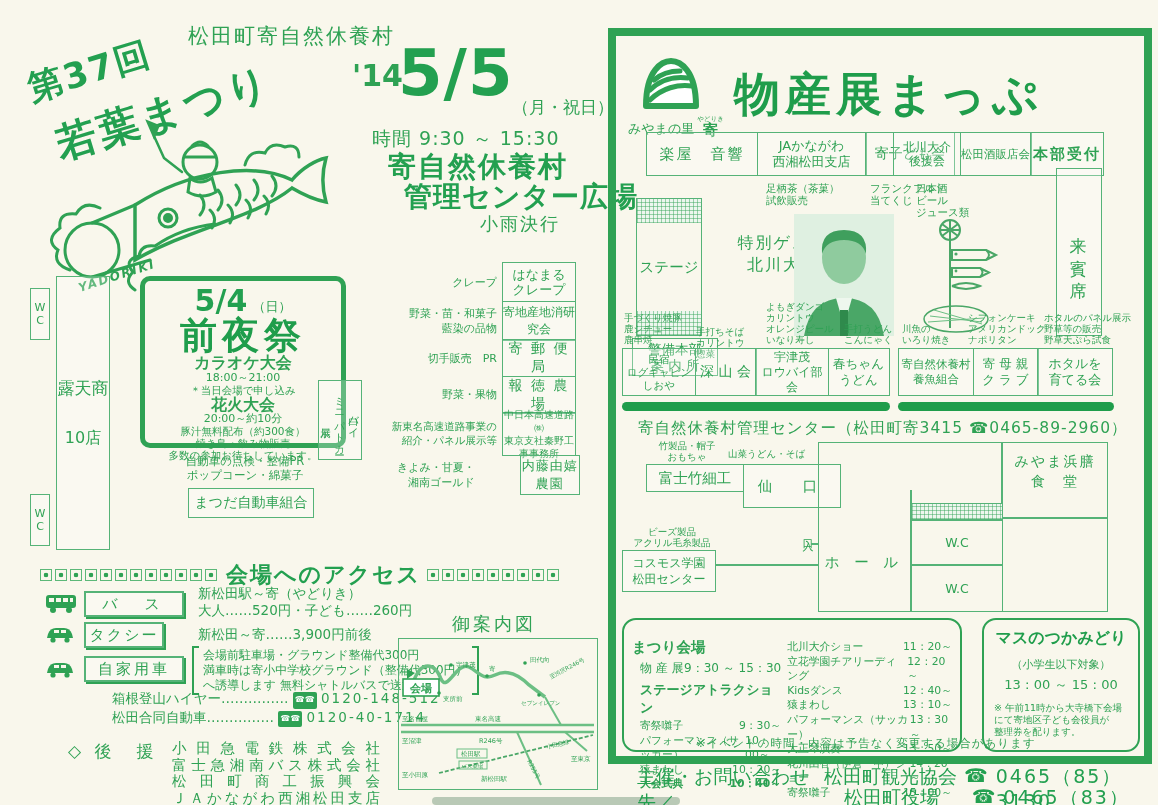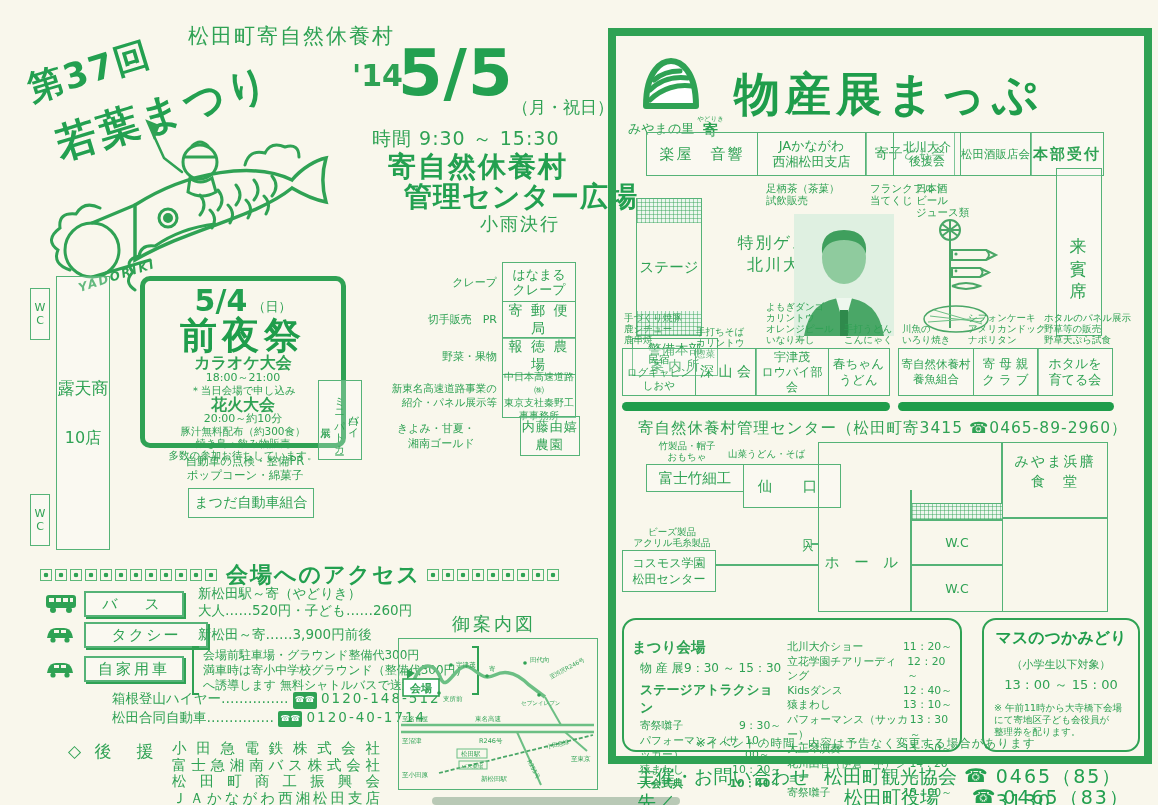--- a/index.html
+++ b/index.html
@@ -99,20 +99,25 @@
   </div>
   <div class="abs cell" style="left:188px;top:488px;width:126px;height:30px;font-size:14px;">まつだ自動車組合</div>
 
   <div class="abs" style="left:380px;top:262px;width:200px;">
     <div style="display:flex;align-items:stretch;">
       <div class="pre" style="width:122px;font-size:11px;display:flex;align-items:center;justify-content:flex-end;text-align:right;padding-right:5px;box-sizing:border-box;">クレープ</div>
       <div class="cell pre" style="width:74px;height:40px;font-size:13px;line-height:15px;margin-top:0;">はなまる
 クレープ</div>
     </div>
     <div style="display:flex;align-items:stretch;margin-top:-1.5px;">
+      <div class="pre" style="width:122px;font-size:11px;display:flex;align-items:center;justify-content:flex-end;text-align:right;padding-right:5px;box-sizing:border-box;">野菜・苗・和菓子
+藍染の品物</div>
+      <div class="cell pre" style="width:74px;height:40px;font-size:12px;">寄地産地消研究会</div>
+    </div>
+    <div style="display:flex;align-items:stretch;margin-top:-1.5px;">
       <div class="pre" style="width:122px;font-size:11px;display:flex;align-items:center;justify-content:flex-end;text-align:right;padding-right:5px;box-sizing:border-box;">切手販売　PR</div>
       <div class="cell pre" style="width:74px;height:38px;font-size:14px;letter-spacing:2px;">寄 郵 便 局</div>
     </div>
     <div style="display:flex;align-items:stretch;margin-top:-1.5px;">
       <div class="pre" style="width:122px;font-size:11px;display:flex;align-items:center;justify-content:flex-end;text-align:right;padding-right:5px;box-sizing:border-box;">野菜・果物</div>
       <div class="cell pre" style="width:74px;height:38px;font-size:14px;letter-spacing:2px;">報 徳 農 場</div>
     </div>
     <div style="display:flex;align-items:stretch;margin-top:-1.5px;">
       <div class="pre" style="width:122px;font-size:10.5px;display:flex;align-items:center;justify-content:flex-end;text-align:right;padding-right:5px;box-sizing:border-box;">新東名高速道路事業の
 紹介・パネル展示等</div>
@@ -157,21 +162,21 @@
     <svg width="30" height="18" viewBox="0 0 30 18">
         <g fill="#2fa254">
           <path d="M3,9 q2,-6 8,-6 h8 q6,0 8,6 l1,4 h-26 Z"></path>
           <circle cx="8" cy="15" r="2.6"></circle>
           <circle cx="22" cy="15" r="2.6"></circle>
         </g>
         <rect x="9" y="5" width="5" height="3" fill="#f9f7ec"></rect>
         <rect x="16" y="5" width="5" height="3" fill="#f9f7ec"></rect>
       </svg>
   </div>
-  <div class="abs cell" style="left:84px;top:622px;width:124px;height:26px;font-size:15px;letter-spacing:2px;border-width:2px;box-shadow:2px 2px 0 #2fa254;">タクシー</div>
+  <div class="abs cell" style="left:84px;top:622px;width:80px;height:26px;font-size:15px;letter-spacing:2px;border-width:2px;box-shadow:2px 2px 0 #2fa254;">タクシー</div>
   <div class="abs" style="left:198px;top:626px;font-size:13.5px;">新松田～寄……3,900円前後</div>
 
   <div class="abs" style="left:45px;top:660px;">
     <svg width="30" height="18" viewBox="0 0 30 18">
         <g fill="#2fa254">
           <path d="M3,9 q2,-6 8,-6 h8 q6,0 8,6 l1,4 h-26 Z"></path>
           <circle cx="8" cy="15" r="2.6"></circle>
           <circle cx="22" cy="15" r="2.6"></circle>
         </g>
         <rect x="9" y="5" width="5" height="3" fill="#f9f7ec"></rect>

